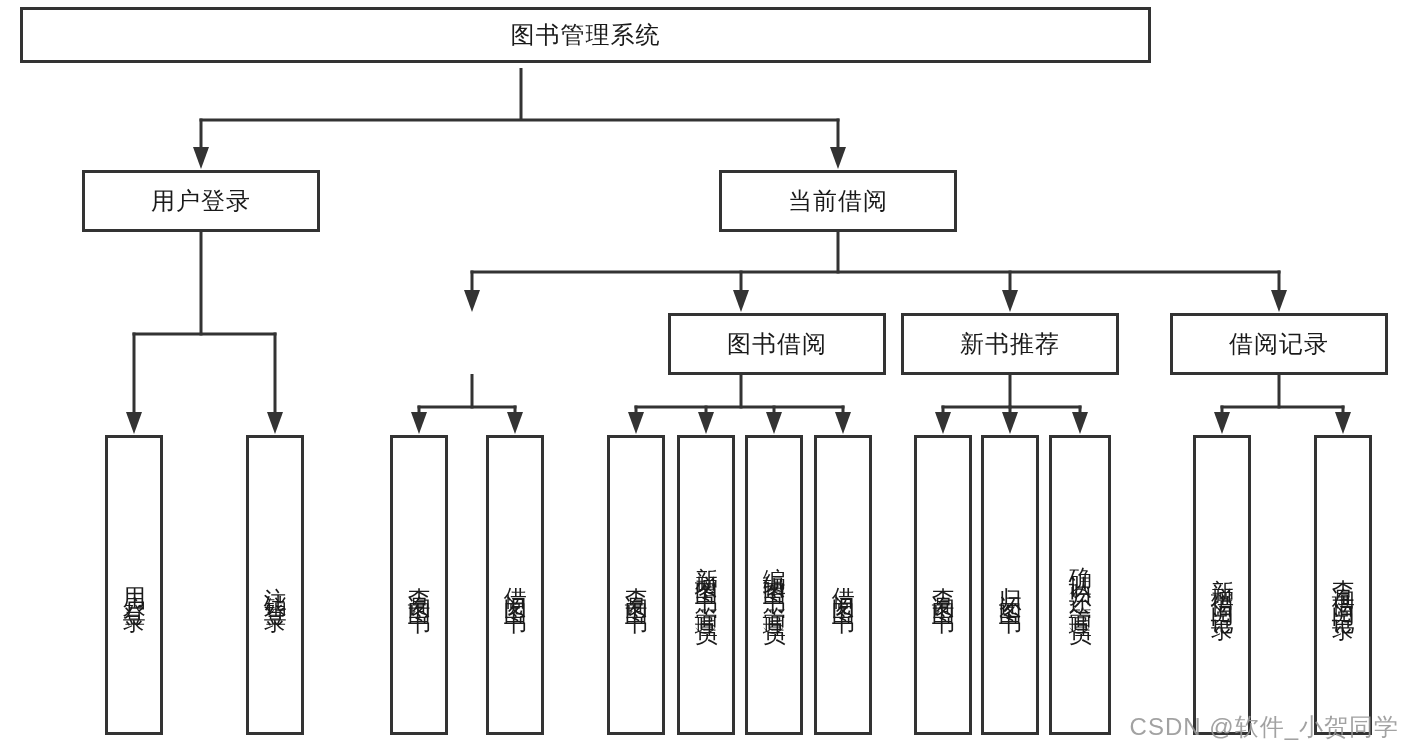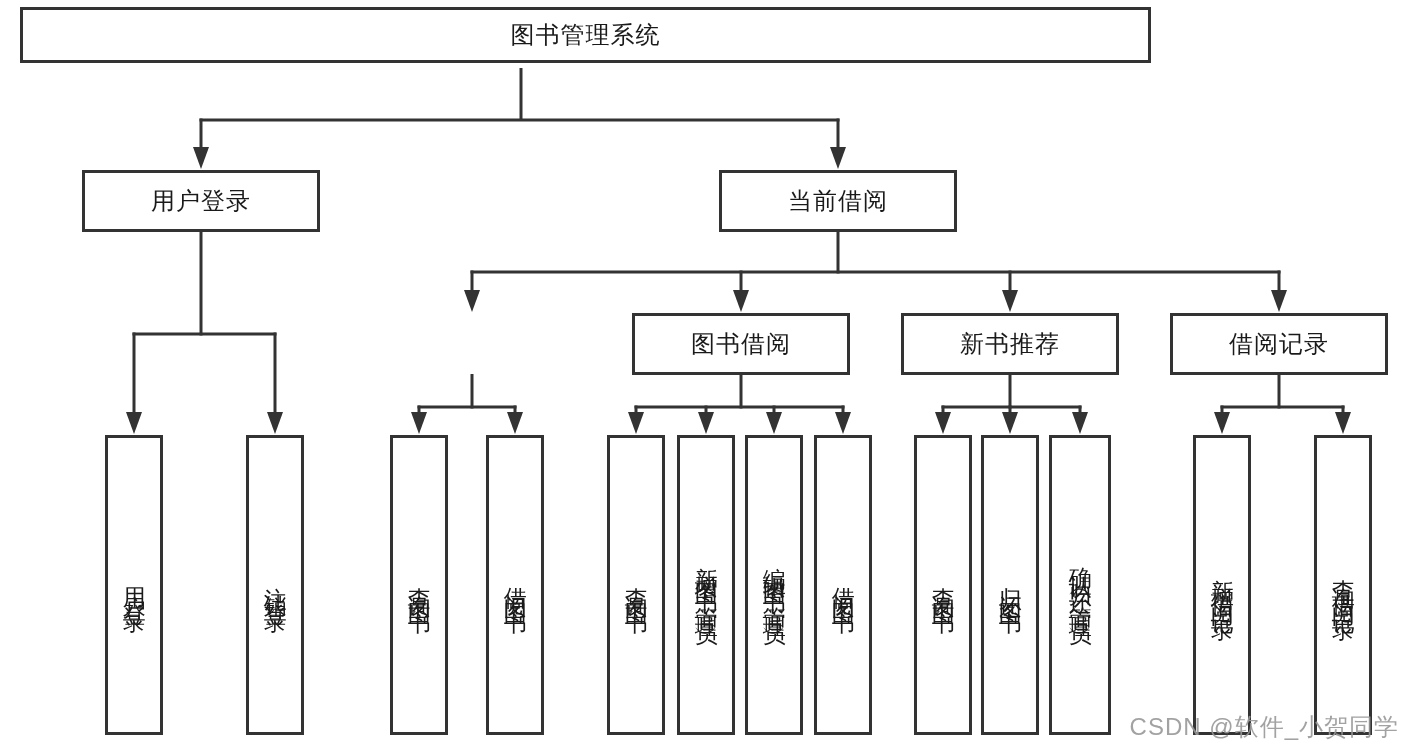--- a/index.html
+++ b/index.html
@@ -140,21 +140,21 @@
     <span>图书管理系统</span>
   </div>
 
   <div class="node lvl2" style="left:82px;">
     <span>用户登录</span>
   </div>
   <div class="node lvl2" style="left:719px;">
     <span>当前借阅</span>
   </div>
 
-  <div class="node lvl3" style="left:632px;">
+  <div class="node lvl3" style="left:668px;">
     <span>图书借阅</span>
   </div>
   <div class="node lvl3" style="left:901px;">
     <span>新书推荐</span>
   </div>
   <div class="node lvl3" style="left:1170px;">
     <span>借阅记录</span>
   </div>
 
   <div class="leaf" style="left:105px;">

